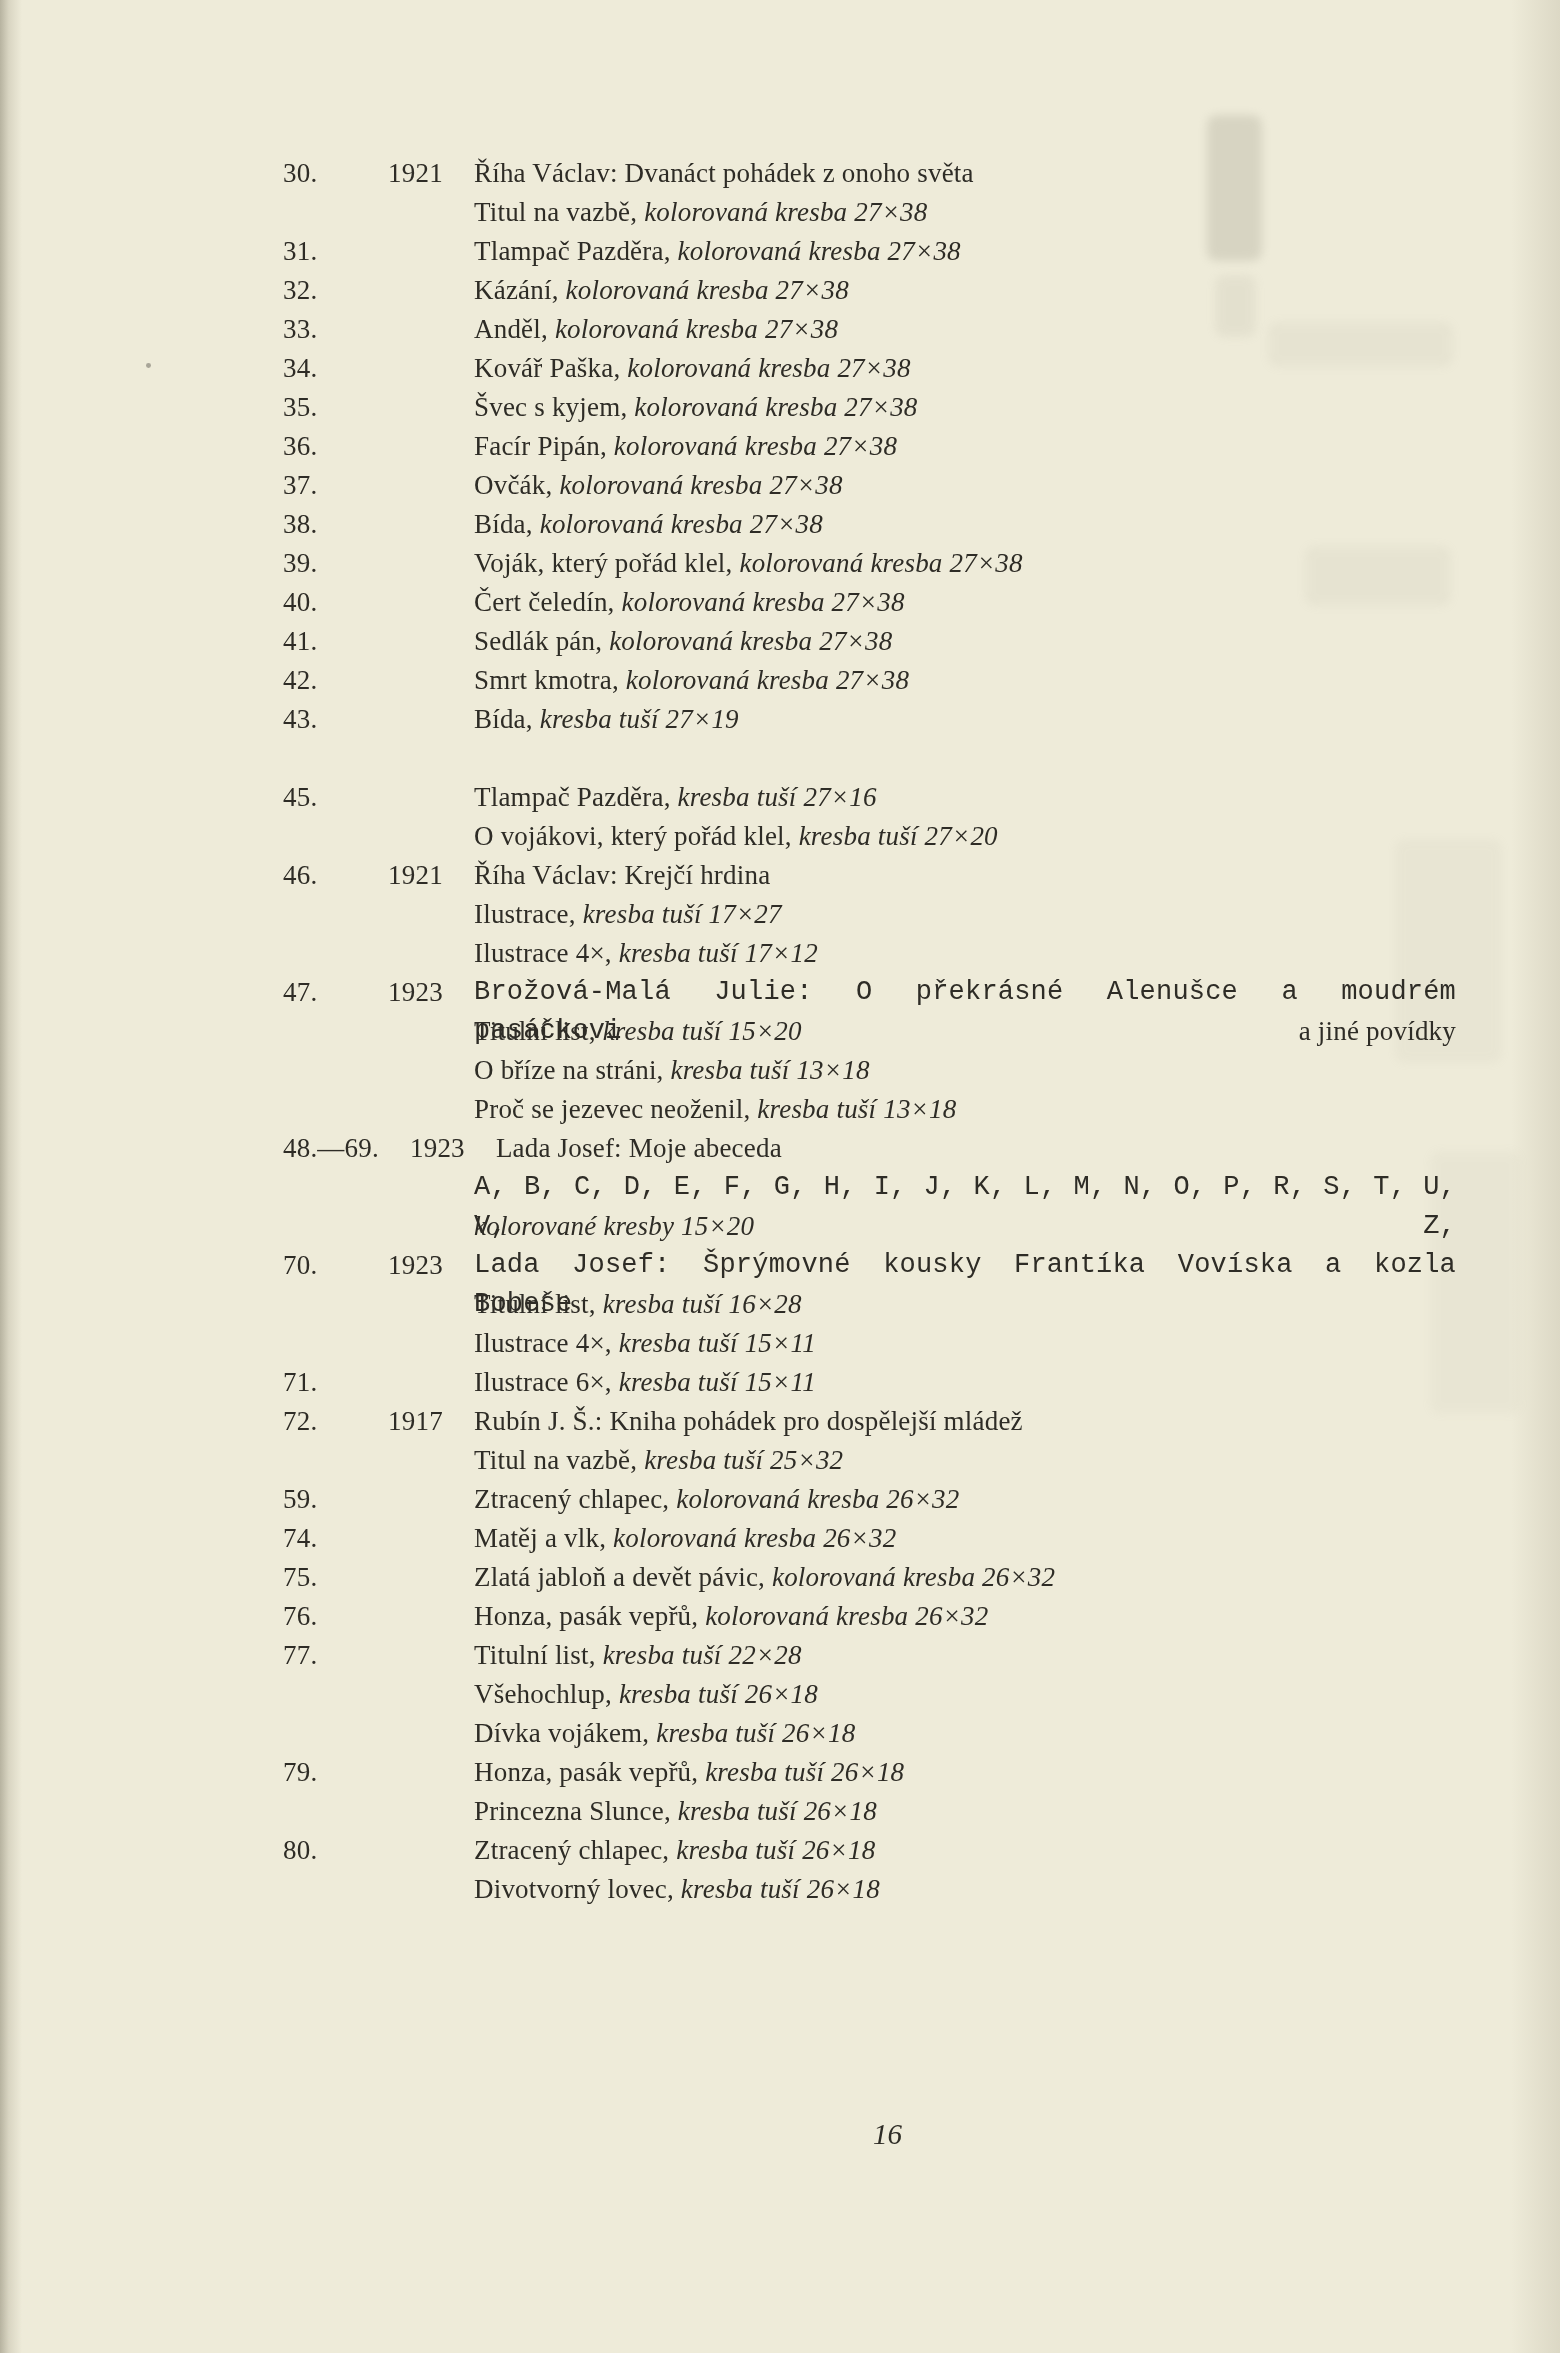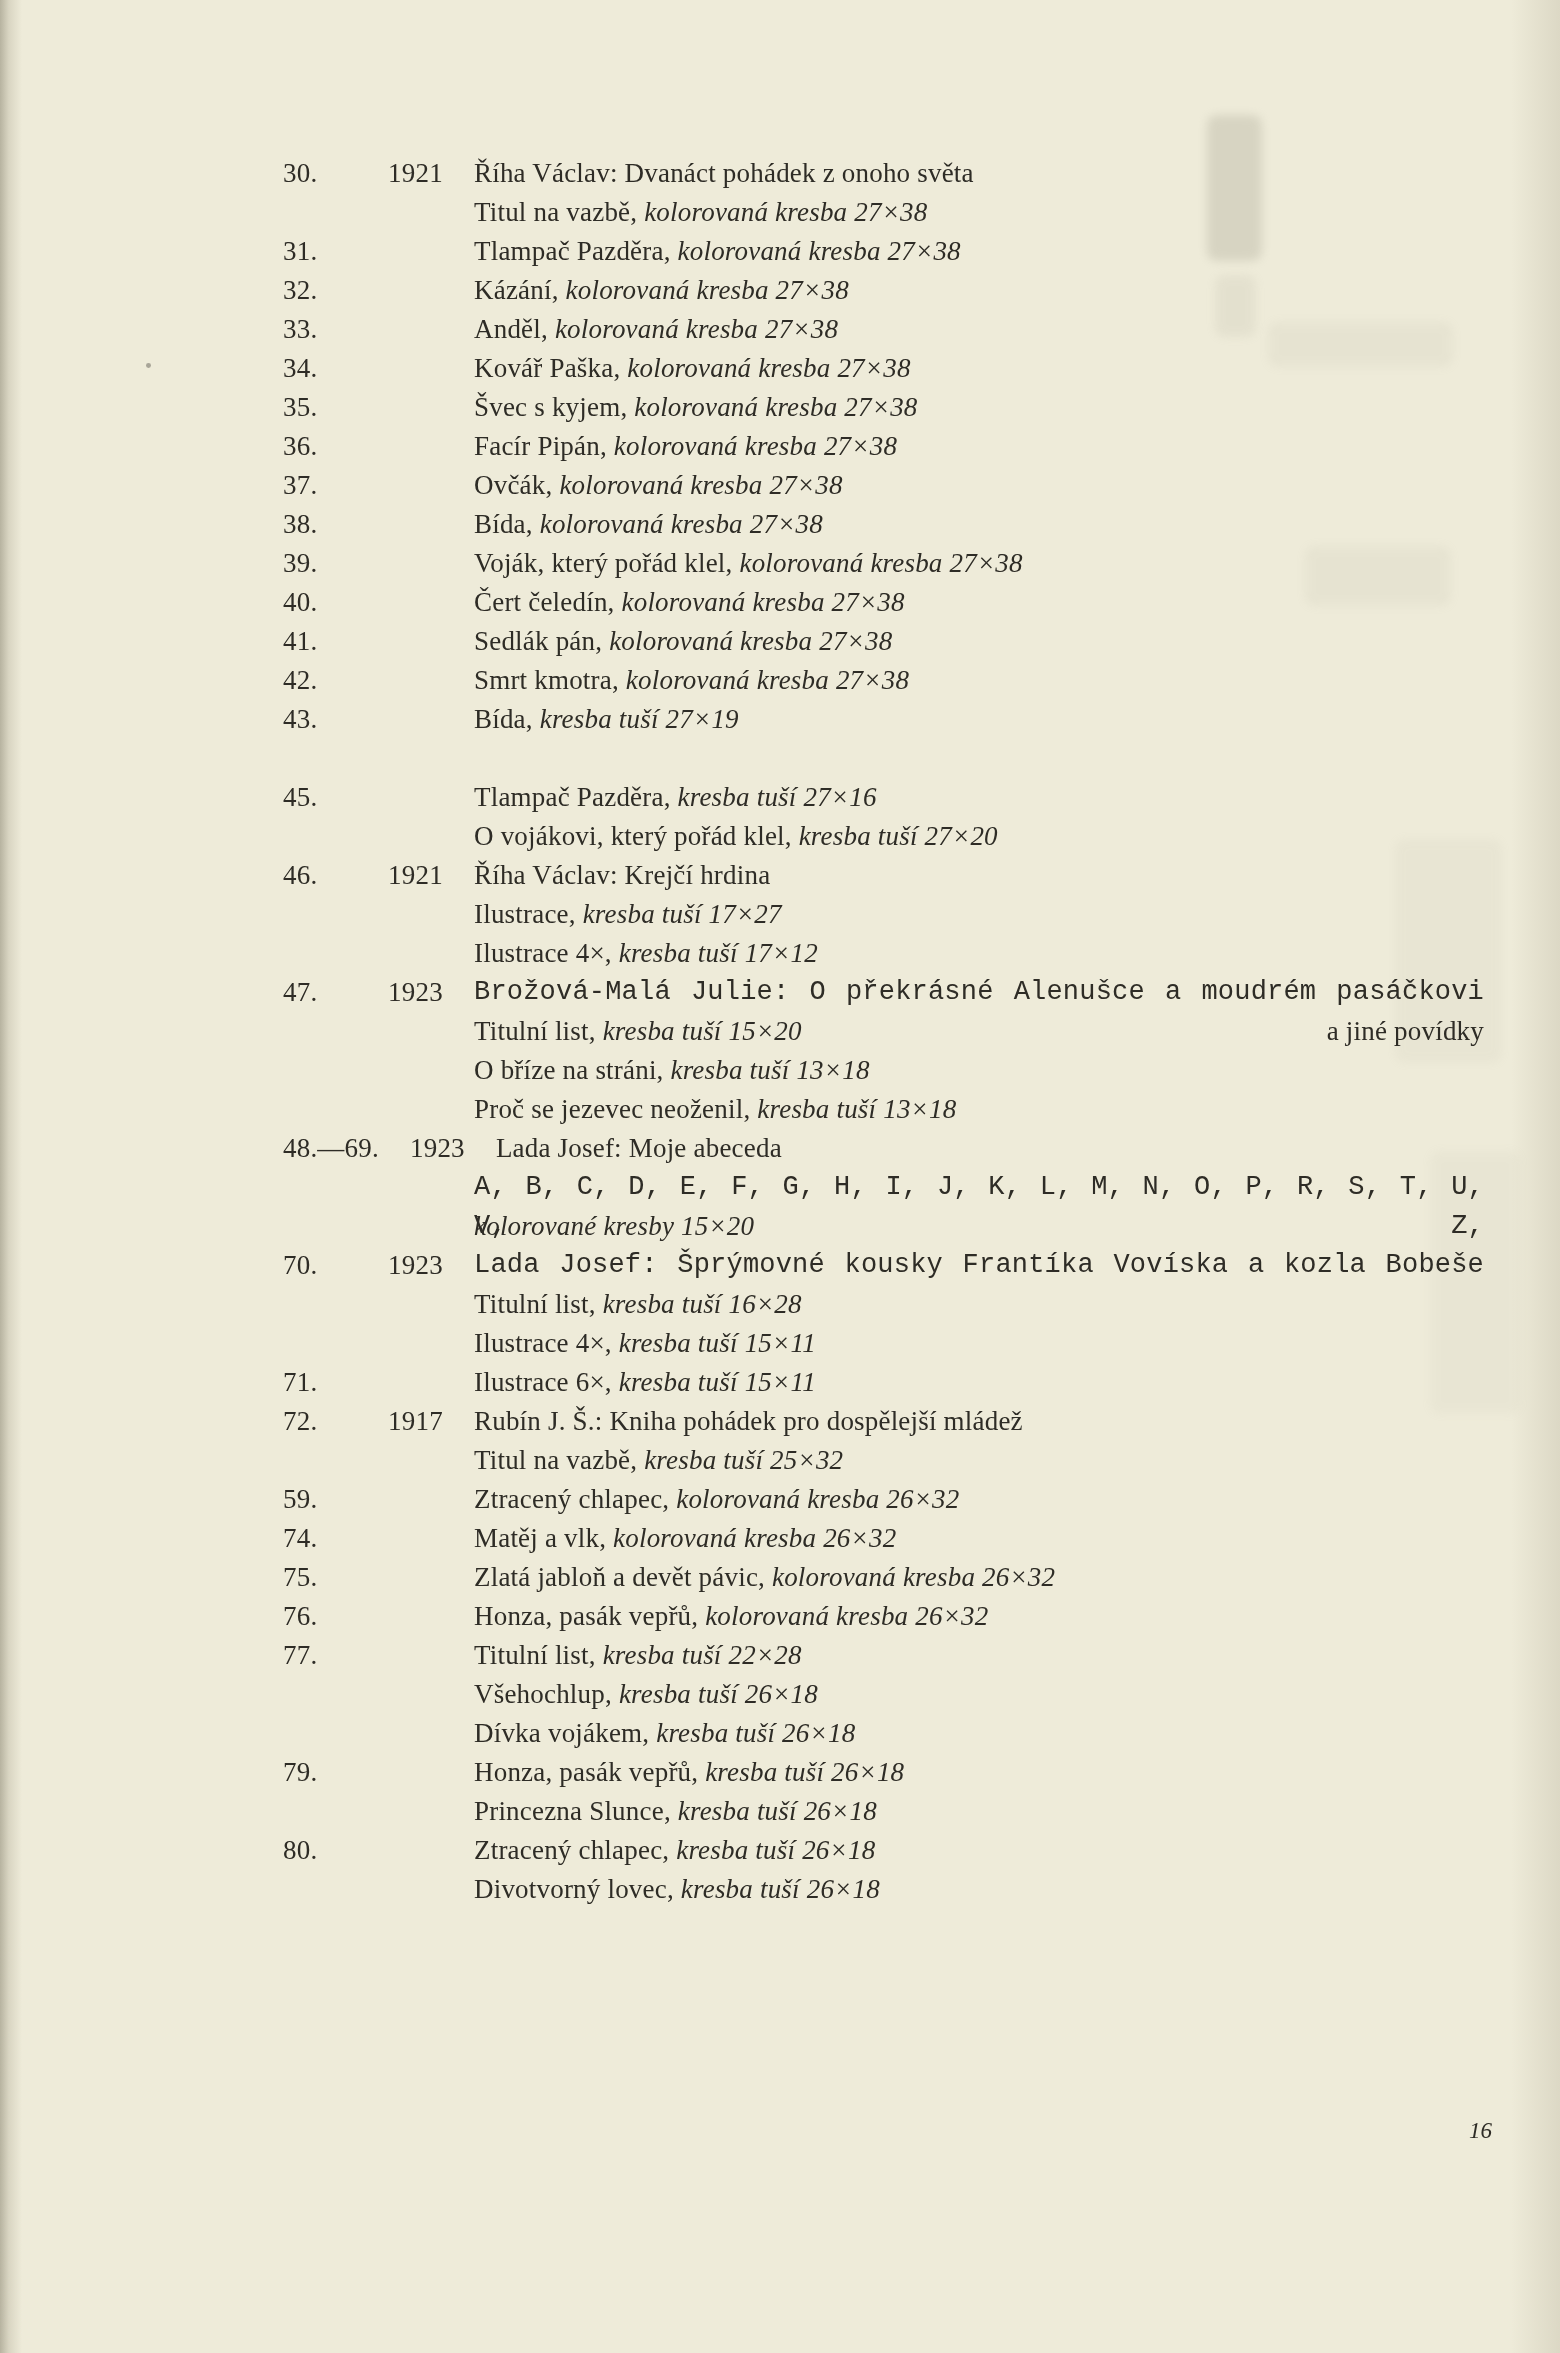--- a/index.html
+++ b/index.html
@@ -23,36 +23,36 @@
   .s1 { left:1207px; top:115px;  width:55px;  height:146px; opacity:.32; }
   .s2 { left:1215px; top:275px;  width:41px;  height:62px;  opacity:.14; }
   .s3 { left:1268px; top:322px;  width:185px; height:45px;  opacity:.10; }
   .s4 { left:1305px; top:546px;  width:146px; height:60px;  opacity:.10; }
   .s5 { left:1395px; top:839px;  width:107px; height:224px; opacity:.08; }
   .s6 { left:1430px; top:1151px; width:90px;  height:263px; opacity:.07; }
   .speck { position:absolute; left:146px; top:363px; width:4.9px; height:4.9px; border-radius:50%; background:#55524a; opacity:.45; filter:blur(0.5px); }
 
   .content {
     position:absolute; left:0; right:0; top:154px;
-    padding:0 76px 0 283px;
+    padding:0 104px 0 283px;
     font-size:27px;
     letter-spacing:0.2px;
   }
   .entry { display:block; }
   .line { display:flex; height:39px; line-height:39px; white-space:nowrap; }
   .num  { flex:0 0 auto; min-width:74px;  }
   .year { flex:0 0 auto; min-width:117px;text-align:center; }
   .text { flex:1 1 auto; min-width:0; white-space:normal; }
   .it { font-style:italic;text-align:right; }
   .justify .text { text-align:justify; text-align-last:justify;font-family:Liberation Mono, monospace; }
   .right { float:right; }
 
   .pagenum {
     position:absolute; left:283px; right:68px; top:2118px;
-    text-align:right; font-size:23px; font-style:italic;
+    text-align:center; font-size:29px; font-style:italic;
     color:var(--ink,#2e2c26);
   }
 </style>
 </head>
 <body>
 
 <div class="page">
   <div class="edge-left"></div>
   <div class="edge-right"></div>
   <div class="smudge s1"></div>

